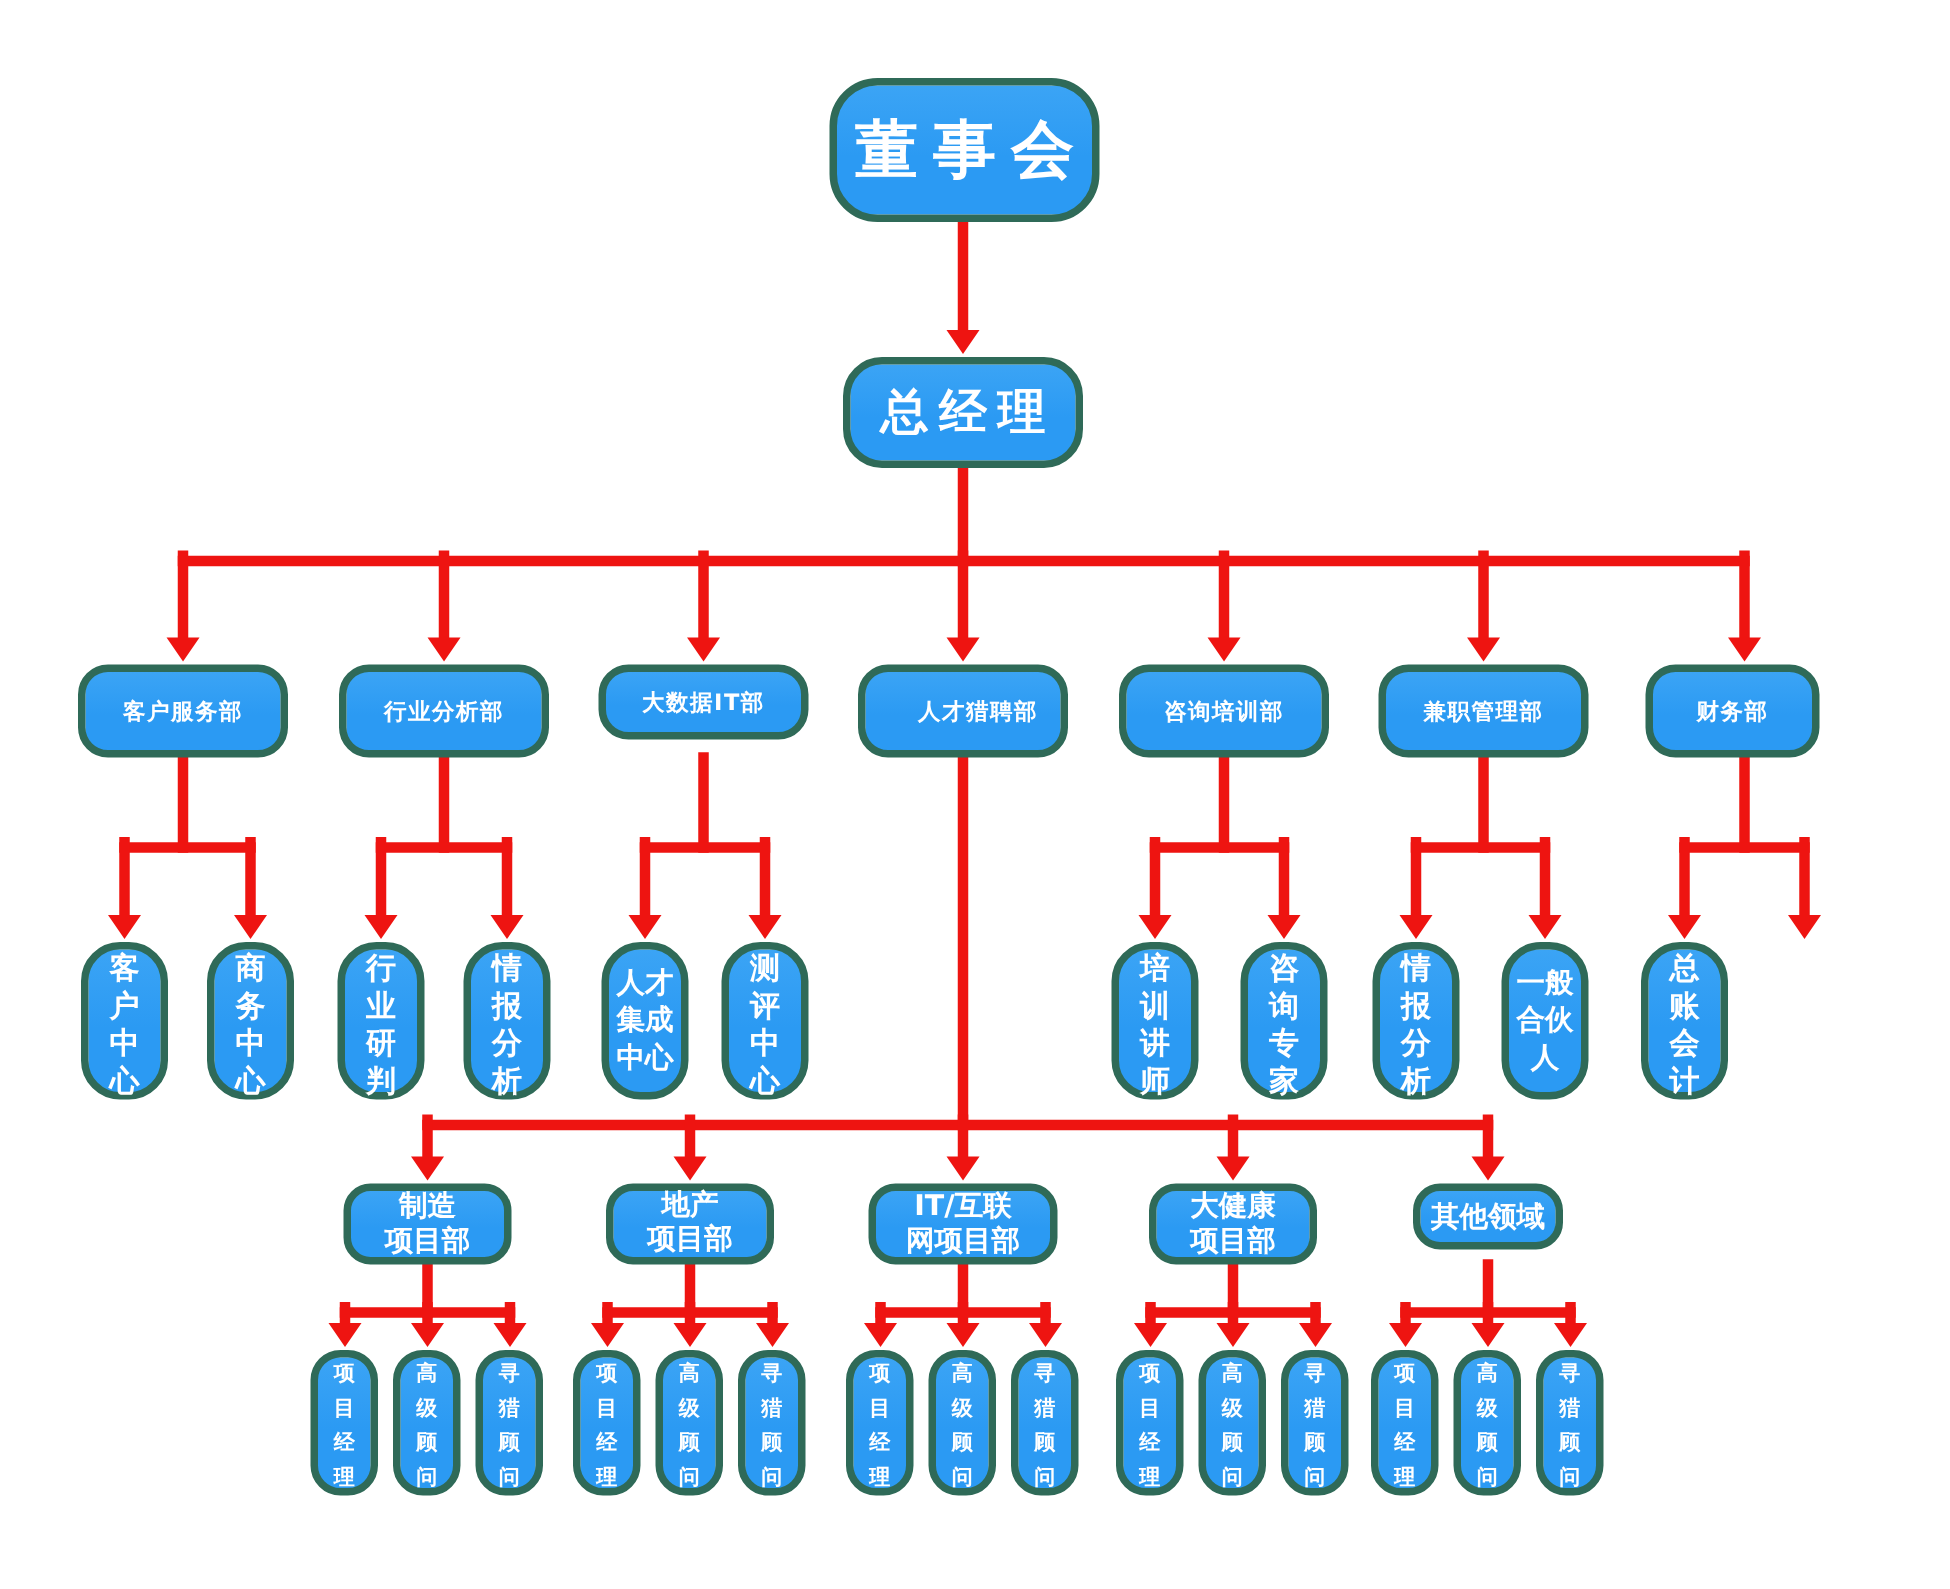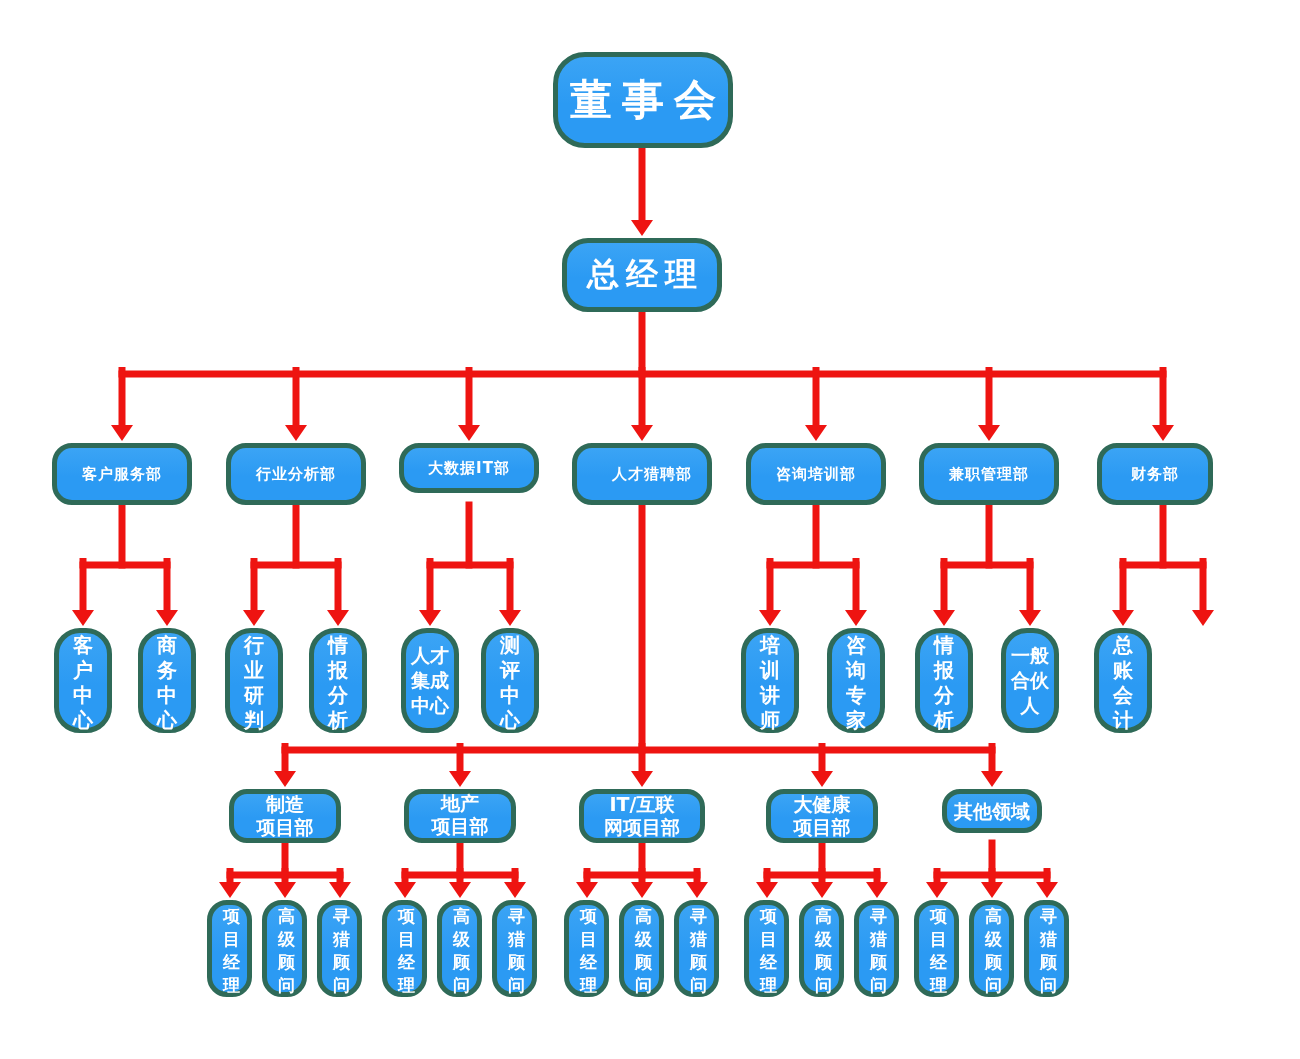--- a/index.html
+++ b/index.html
@@ -29,21 +29,21 @@
   .r2{border-radius:26px;font-size:32px;letter-spacing:7px;padding-left:7px;}
   .dept{border-radius:20px;font-size:15px;letter-spacing:1px;}
   .sub{border-radius:26px;}
   .sub .wrap{display:block;width:25px;margin:auto;word-break:break-all;
              font-size:20px;line-height:25px;text-align:center;}
   .sub.wide .wrap{width:44px;font-size:19px;line-height:25px;}
   .proj{border-radius:18px;font-size:19px;line-height:23px;flex-direction:column;}
   .proj span{display:block;}
   .leaf{border-radius:20px;}
   .leaf .wrap{display:block;width:21px;margin:auto;word-break:break-all;
-              font-size:17px;line-height:23px;text-align:right;}
+              font-size:14px;line-height:23px;text-align:center;}
 </style>
 </head>
 <body>
 
 <div class="canvas">
 
   <svg id="wires" class="wires" width="1300" height="1059" viewBox="0 0 1300 1059">
       <line x1="642" y1="148" x2="642" y2="223" class="wire-line"></line>
       <polygon points="631,220 653,220 642,236" class="wire-head"></polygon>
       <line x1="642" y1="312" x2="642" y2="374" class="wire-line"></line>

